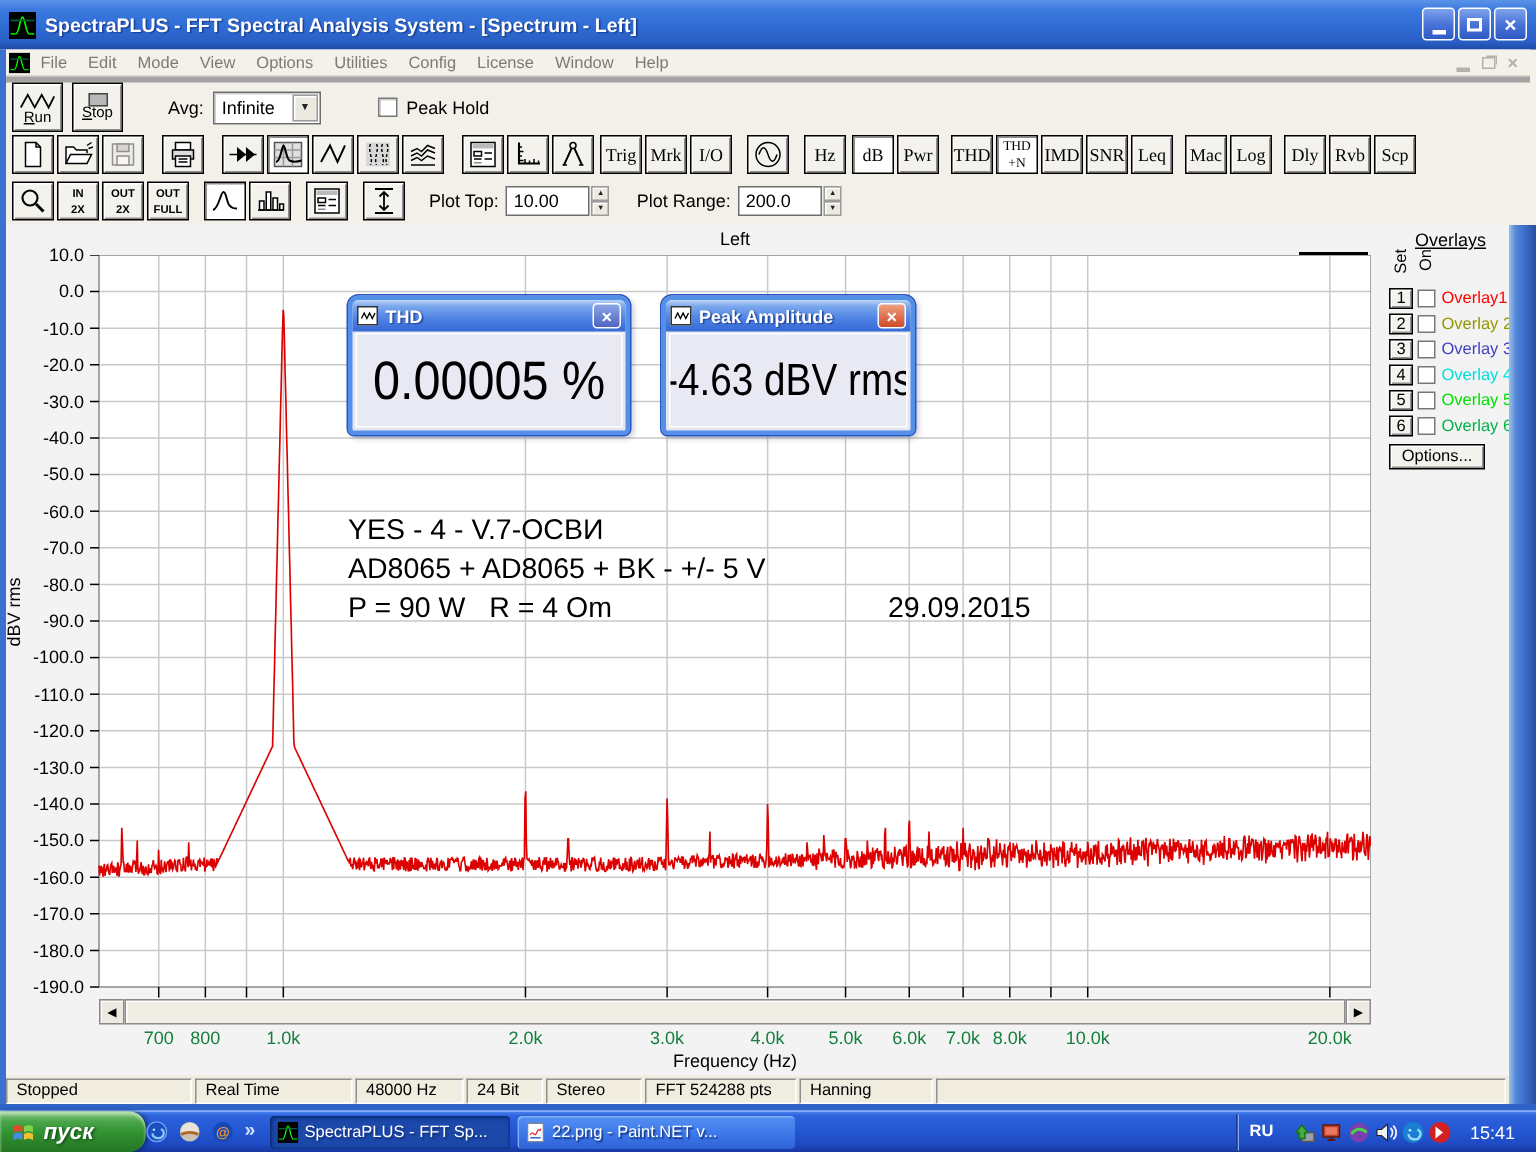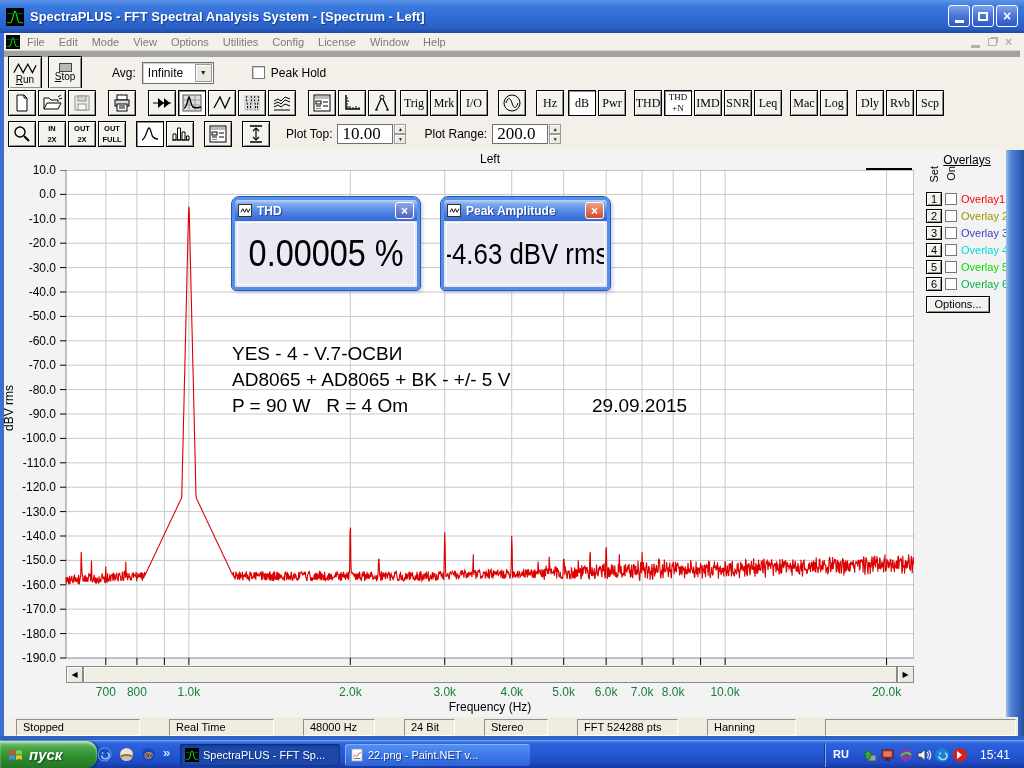--- a/index.html
+++ b/index.html
@@ -25,21 +25,21 @@
   .menubar { position:absolute; left:4px; top:33px; width:1016px; height:18px;
     background:#f3f1e9; display:flex; align-items:center; border-bottom:1px solid #d8d5c8; }
   .menubar .menuitem { font-size:11px; color:#7b7b76; padding:0 7px; }
   .mdi-ctrls { position:absolute; right:8px; top:3px; display:flex; gap:8px; align-items:center; }
   .mdi-min { width:9px; height:3px; background:#b4b2a6; margin-top:8px; }
   .mdi-res { width:9px; height:8px; border:1px solid #b4b2a6; box-shadow:2px -2px 0 -1px #b4b2a6; }
   .mdi-x { color:#b4b2a6; font-size:12px; font-weight:bold; line-height:1; }
 
   
   .tbrow1 { position:absolute; left:4px; top:51px; width:1016px; height:37px;
-    background:#f2f0e8; border-top:6px solid #a3a3a3; display:flex; align-items:center; padding-left:4px; }
+    background:#f2f0e8; border-top:4px solid #a3a3a3; display:flex; align-items:center; padding-left:4px; }
   .tbrow2 { position:absolute; left:4px; top:88px; width:1016px; height:30px;
     background:#f2f0e8; display:flex; align-items:center; padding-left:4px; }
   .tbrow3 { position:absolute; left:4px; top:118px; width:1016px; height:32px;
     background:#f2f0e8; display:flex; align-items:center; padding-left:4px; }
   .cmdbtn { width:34px; height:33px; background:#f4f2ec; border:1px solid #000;
     box-shadow:inset 1px 1px 0 #fff, inset -1px -1px 0 #8f8f8f;
     display:flex; flex-direction:column; align-items:center; justify-content:center; }
   .cmdbtn .cmd-label { font-size:10px; color:#000; display:block; line-height:10px; }
   .cmd-label::first-letter { text-decoration:underline; }
   .tb { width:28px; height:26px; background:#f4f2ec; border:1px solid #000;
@@ -52,22 +52,22 @@
   .tb span.tiny2 { font-size:7.5px; font-weight:bold; white-space:pre-line; text-align:center; font-family:"Liberation Sans", sans-serif;}
   .tbi { width:20px; height:20px; }
   .lbl { font-size:12px; color:#000; }
   .combo { height:22px; background:#fff; border:1px solid #6e6e6e; display:flex; align-items:center;
     box-shadow:inset 1px 1px 0 #cfcfcf; position:relative; }
   .combo .cval { font-size:12px; padding-left:5px; flex:1; white-space:nowrap; overflow:hidden; }
   .dd-btn { width:17px; height:18px; margin-right:1px; background:#ece9e0; border:1px solid #9a9a9a;
     box-shadow:inset 1px 1px 0 #fff; display:flex; align-items:center; justify-content:center;
     font-size:7px; color:#222; }
   .cb { width:13px; height:13px; background:#fff; border:1px solid #777; box-shadow:inset 1px 1px 0 #cfcfcf; }
-  .numfield { width:56px; height:20px; background:#fff; border:1px solid #6e6e6e; font-size:17px;
-    padding:0 4px; font-family:Liberation Serif, serif; }
+  .numfield { width:56px; height:20px; background:#fff; border:1px solid #6e6e6e; font-size:12px;
+    padding:0 4px; font-family:Liberation Sans, sans-serif; }
   .spin { width:12px; height:20px; display:flex; flex-direction:column; margin-left:1px; }
   .spin div { flex:1; background:#ece9e0; border:1px solid #9a9a9a; box-shadow:inset 1px 1px 0 #fff;
     font-size:5px; color:#222; display:flex; align-items:center; justify-content:center; }
 
   
   .workspace { position:absolute; left:4px; top:150px; width:1002px; height:567px; background:#f3f3f3; }
   .left-edge { position:absolute; left:0; top:33px; width:4px; height:703px; background:#3b6fd0; }
   .right-strip { position:absolute; left:1006px; top:150px; width:18px; height:586px;
     background:linear-gradient(90deg,#9cc0ea 0%,#5588d8 25%,#3a6cc8 60%,#274f9e 100%); }
   .plot-title { position:absolute; left:62px; top:2px; width:848px; text-align:center; font-size:12px; color:#000; }
@@ -116,22 +116,22 @@
   .ov-row { position:absolute; left:2px; display:flex; align-items:center; height:15px; }
   .ov-num { width:16px; height:14px; background:#f4f2ec; border:1px solid #000;
     box-shadow:inset 1px 1px 0 #fff, inset -1px -1px 0 #8f8f8f; font-size:11px; line-height:12px; text-align:center; }
   .ov-cb { width:12px; height:12px; background:#fff; border:1px solid #777; margin-left:3px; }
   .ov-lbl { font-size:11px; margin-left:4px; white-space:nowrap; }
   .ov-opt { position:absolute; left:2px; top:146px; width:64px; height:17px; background:#f4f2ec;
     border:1px solid #000; box-shadow:inset 1px 1px 0 #fff, inset -1px -1px 0 #8f8f8f;
     font-size:11px; text-align:center; line-height:15px; }
 
   
-  .statusbar { position:absolute; left:16px; top:717px; width:1002px; height:19px; background:#f0ede0;
-    display:flex; align-items:stretch; padding-top:2px;gap:27px; }
+  .statusbar { position:absolute; left:4px; top:717px; width:1002px; height:19px; background:#f0ede0;
+    display:flex; align-items:stretch; padding-top:2px; }
   .seg { border:1px solid; border-color:#8f8f8f #fff #fff #8f8f8f; font-size:11px; color:#000;
     padding:1px 0 0 6px; margin-right:2px; white-space:nowrap; overflow:hidden; }
   .winbottom { position:absolute; left:0; top:736px; width:1024px; height:4px; background:#2f63c6; }
 
   
   .taskbar { position:absolute; left:0; top:740px; width:1024px; height:28px;
     background:linear-gradient(180deg,#4a86f0 0%,#2e62dc 10%,#2458d4 45%,#1f4bc4 80%,#16379e 100%);
     border-top:1px solid #6fa0f8; }
   .startbtn { position:absolute; left:0; top:0; width:97px; height:27px; border-radius:0 11px 11px 0;
     background:linear-gradient(180deg,#8cc88c 0%,#4aa54a 25%,#2f912f 55%,#247524 100%);

